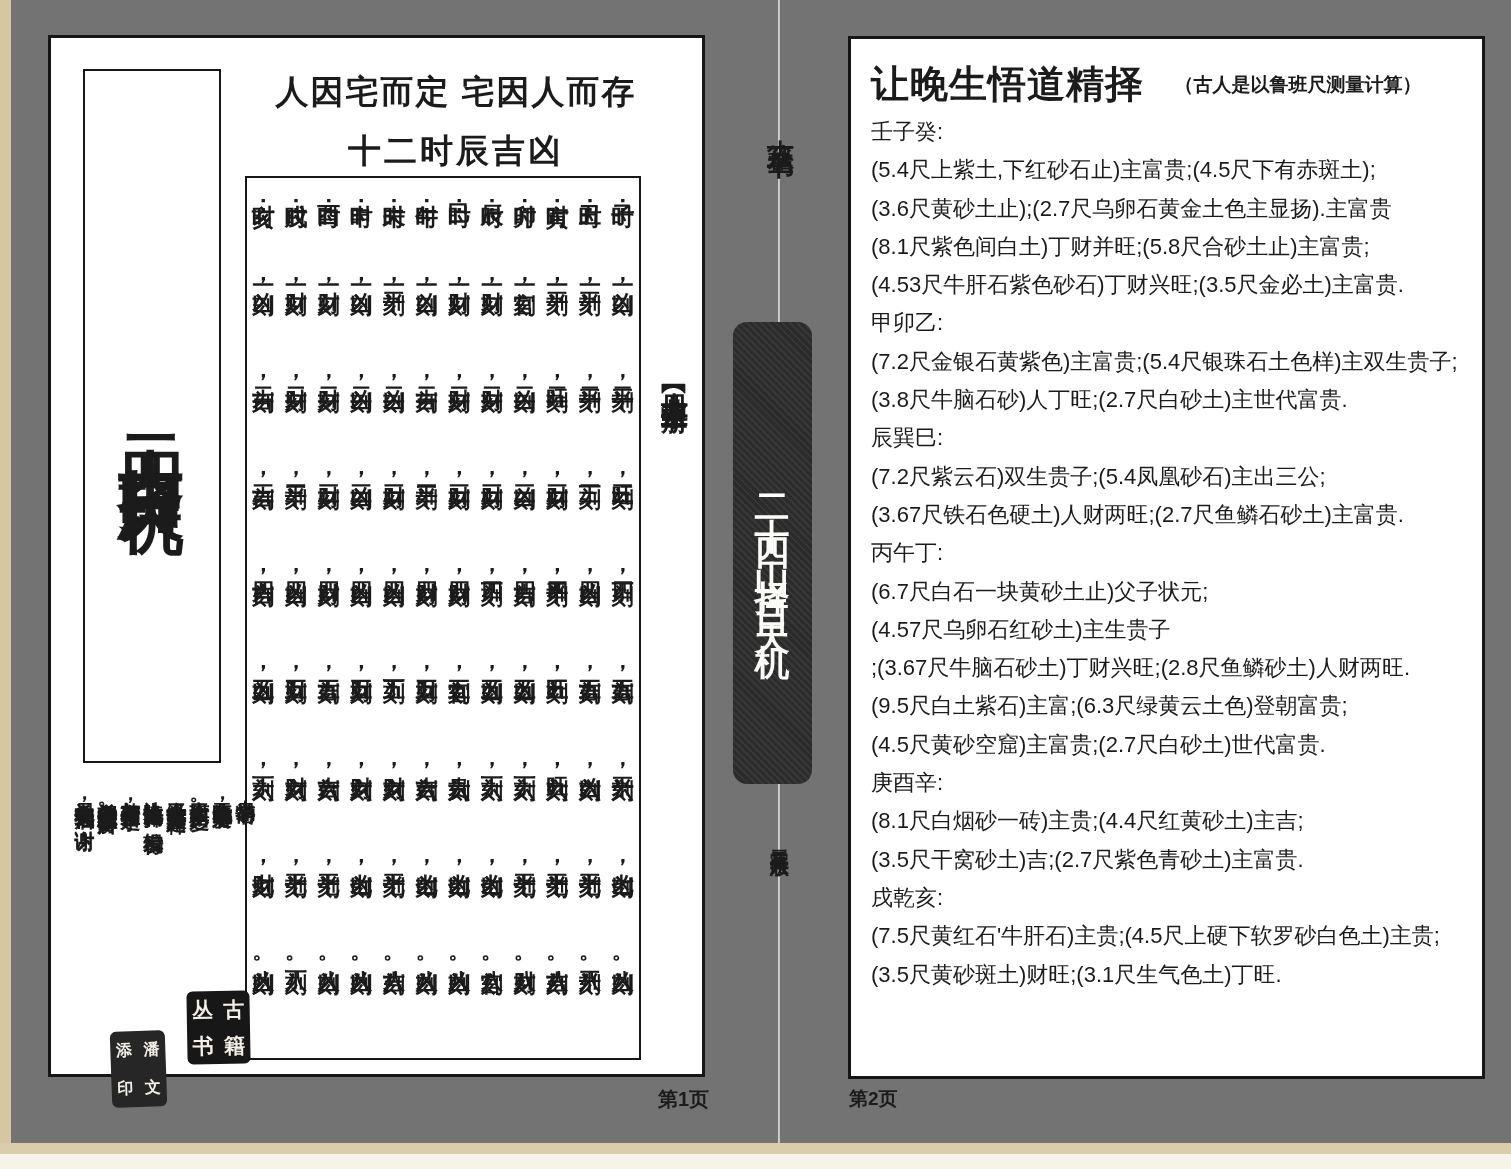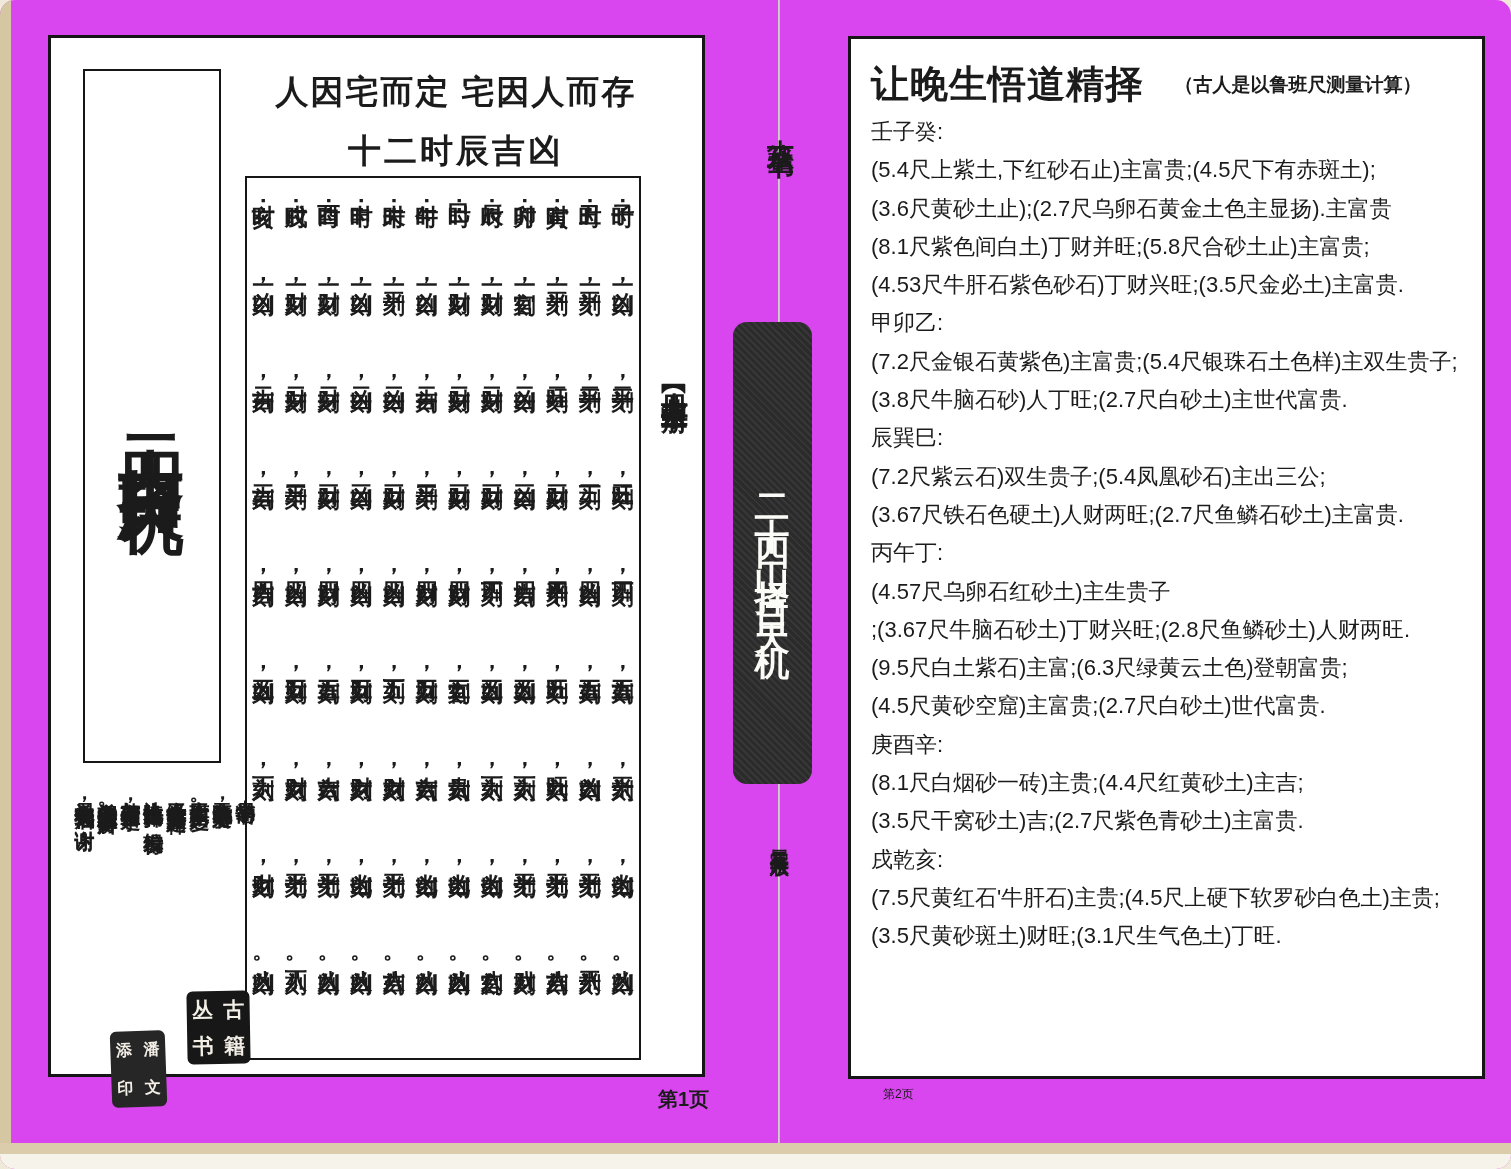--- a/index.html
+++ b/index.html
@@ -1,17 +1,17 @@
 <!DOCTYPE html>
 <html><head>
 <meta charset="utf-8">
 <style>
   html,body{margin:0;padding:0;background:#efe9da;}
-  .canvas{position:relative;width:1511px;height:1169px;background:#d946ef;overflow:hidden;
-          font-family:"Liberation Sans","DejaVu Sans",sans-serif;color:#1b1b1b;border-radius:15px;}
+  .canvas{position:relative;width:1511px;height:1169px;background:#737373;overflow:hidden;
+          font-family:"Liberation Sans","DejaVu Sans",sans-serif;color:#1b1b1b;}
   .edge-left{position:absolute;left:0;top:0;width:11px;height:1169px;background:#d5c7a2;}
   .bottom-band{position:absolute;left:0;top:1143px;width:1511px;height:11px;background:#dbcdac;}
   .bottom-below{position:absolute;left:0;top:1154px;width:1511px;height:15px;background:#f6f3ea;}
 
   
   .left-page{position:absolute;left:48px;top:35px;width:657px;height:1042px;
              border:3px solid #161616;box-sizing:border-box;background:#fff;}
   .title-box{position:absolute;left:32px;top:31px;width:138px;height:694px;
              border:2px solid #161616;box-sizing:border-box;
              display:flex;align-items:center;justify-content:center;}
@@ -71,21 +71,21 @@
               border:3px solid #161616;box-sizing:border-box;background:#fff;}
   .rp-title-row{position:absolute;left:20px;top:20px;width:595px;white-space:nowrap;}
   .rp-title{display:inline-block;font-size:38px;font-weight:800;letter-spacing:1px;}
   .rp-note{display:inline-block;font-size:19px;font-weight:600;margin-left:26px;
            vertical-align:6px;}
   .rp-body{position:absolute;left:20px;top:74px;width:600px;}
   .rp-body p{margin:0;font-size:22px;font-weight:500;line-height:38.3px;letter-spacing:0;}
 
   
   .footer-left{position:absolute;left:658px;top:1086px;font-size:20px;font-weight:600;}
-  .footer-right{position:absolute;left:849px;top:1086px;font-size:12px;font-weight:400;margin-left:34px;}
+  .footer-right{position:absolute;left:849px;top:1086px;font-size:19px;font-weight:700;}
 </style>
 </head>
 <body>
 
 <div class="canvas">
   <div class="edge-left"></div>
 
   <div class="left-page">
     <div class="title-box">
       <div class="title-vert">二十四山择日天机</div>
@@ -277,20 +277,21 @@
         <p class="rp-line">(3.6尺黄砂土止);(2.7尺乌卵石黄金土色主显扬).主富贵</p>
         <p class="rp-line">(8.1尺紫色间白土)丁财并旺;(5.8尺合砂土止)主富贵;</p>
         <p class="rp-line">(4.53尺牛肝石紫色砂石)丁财兴旺;(3.5尺金必土)主富贵.</p>
         <p class="rp-head">甲卯乙:</p>
         <p class="rp-line">(7.2尺金银石黄紫色)主富贵;(5.4尺银珠石土色样)主双生贵子;</p>
         <p class="rp-line">(3.8尺牛脑石砂)人丁旺;(2.7尺白砂土)主世代富贵.</p>
         <p class="rp-head">辰巽巳:</p>
         <p class="rp-line">(7.2尺紫云石)双生贵子;(5.4凤凰砂石)主出三公;</p>
         <p class="rp-line">(3.67尺铁石色硬土)人财两旺;(2.7尺鱼鳞石砂土)主富贵.</p>
         <p class="rp-head">丙午丁:</p>
+        <p class="rp-line">(6.7尺白石一块黄砂土止)父子状元;</p>
         <p class="rp-line">(4.57尺乌卵石红砂土)主生贵子</p>
         <p class="rp-line">;(3.67尺牛脑石砂土)丁财兴旺;(2.8尺鱼鳞砂土)人财两旺.</p>
         <p class="rp-line">(9.5尺白土紫石)主富;(6.3尺绿黄云土色)登朝富贵;</p>
         <p class="rp-line">(4.5尺黄砂空窟)主富贵;(2.7尺白砂土)世代富贵.</p>
         <p class="rp-head">庚酉辛:</p>
         <p class="rp-line">(8.1尺白烟砂一砖)主贵;(4.4尺红黄砂土)主吉;</p>
         <p class="rp-line">(3.5尺干窝砂土)吉;(2.7尺紫色青砂土)主富贵.</p>
         <p class="rp-head">戌乾亥:</p>
         <p class="rp-line">(7.5尺黄红石'牛肝石)主贵;(4.5尺上硬下软罗砂白色土)主贵;</p>
         <p class="rp-line">(3.5尺黄砂斑土)财旺;(3.1尺生气色土)丁旺.</p>

